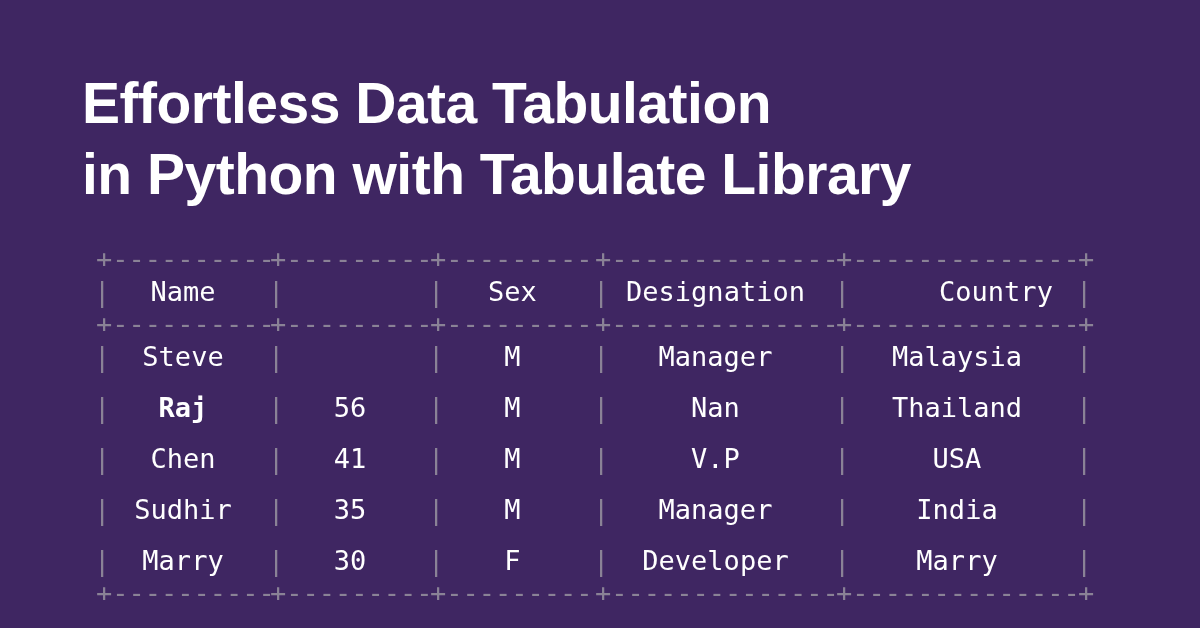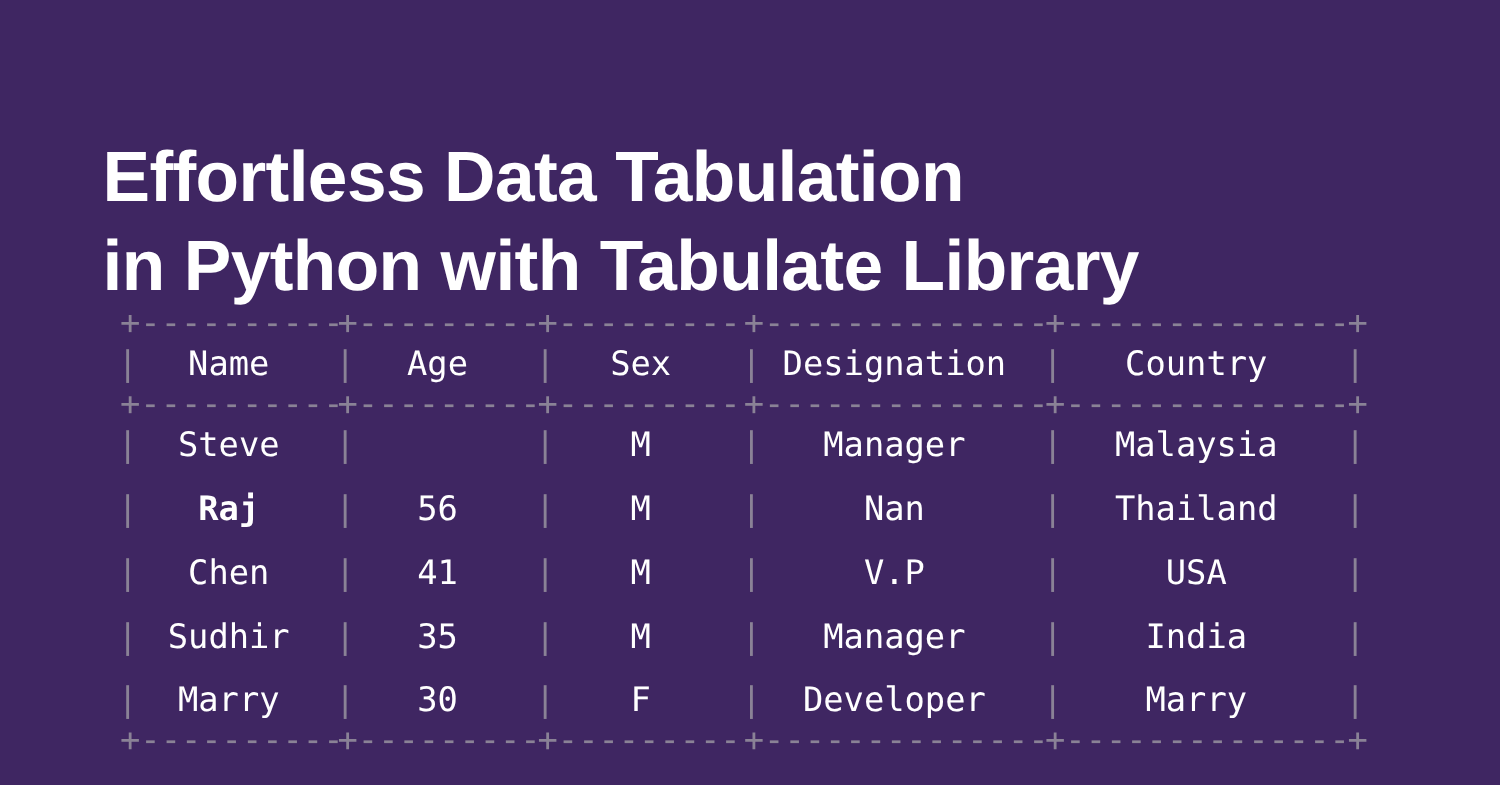--- a/index.html
+++ b/index.html
@@ -20,21 +20,20 @@
     background: #3f2662;
     box-sizing: border-box;
   }
 
   
   #title-block {
     position: absolute;
     left: 82px;
     top: 68px;
     width: 1040px;
-    margin-top: 39px;
   }
   .title-line {
     color: #ffffff;
     font-family: "Liberation Sans", sans-serif;
     font-weight: bold;
     font-size: 57px;
     line-height: 71px;
     letter-spacing: -0.5px;
     white-space: nowrap;
   }
@@ -121,24 +120,23 @@
         <div class="rule-seg" style="left: 982px; width: 20px;">+</div>
       </div>
       <div class="grid-line">
         <div class="pipe" style="left: -2px;">|</div>
         <div class="pipe" style="left: 172px;">|</div>
         <div class="pipe" style="left: 332px;">|</div>
         <div class="pipe" style="left: 497px;">|</div>
         <div class="pipe" style="left: 738px;">|</div>
         <div class="pipe" style="left: 980px;">|</div>
         <div class="cell" style="left: 0px; width: 174px;">Name</div>
-        <div class="cell" style="left: 174px; width: 160px;">Age</div>
         <div class="cell" style="left: 334px; width: 165px;">Sex</div>
         <div class="cell" style="left: 499px; width: 241px;">Designation</div>
-        <div class="cell" style="left: 740px; width: 242px;">Country</div>
+        <div class="cell" style="left: 779px; width: 242px;">Country</div>
       </div>
       <div class="grid-line rule">
         <div class="rule-seg" style="left: 0px; width: 190px;">+----------</div>
         <div class="rule-seg" style="left: 174px; width: 176px;">+---------</div>
         <div class="rule-seg" style="left: 334px; width: 181px;">+---------</div>
         <div class="rule-seg" style="left: 499px; width: 257px;">+--------------</div>
         <div class="rule-seg" style="left: 740px; width: 258px;">+--------------</div>
         <div class="rule-seg" style="left: 982px; width: 20px;">+</div>
       </div>
       <div class="grid-line">

